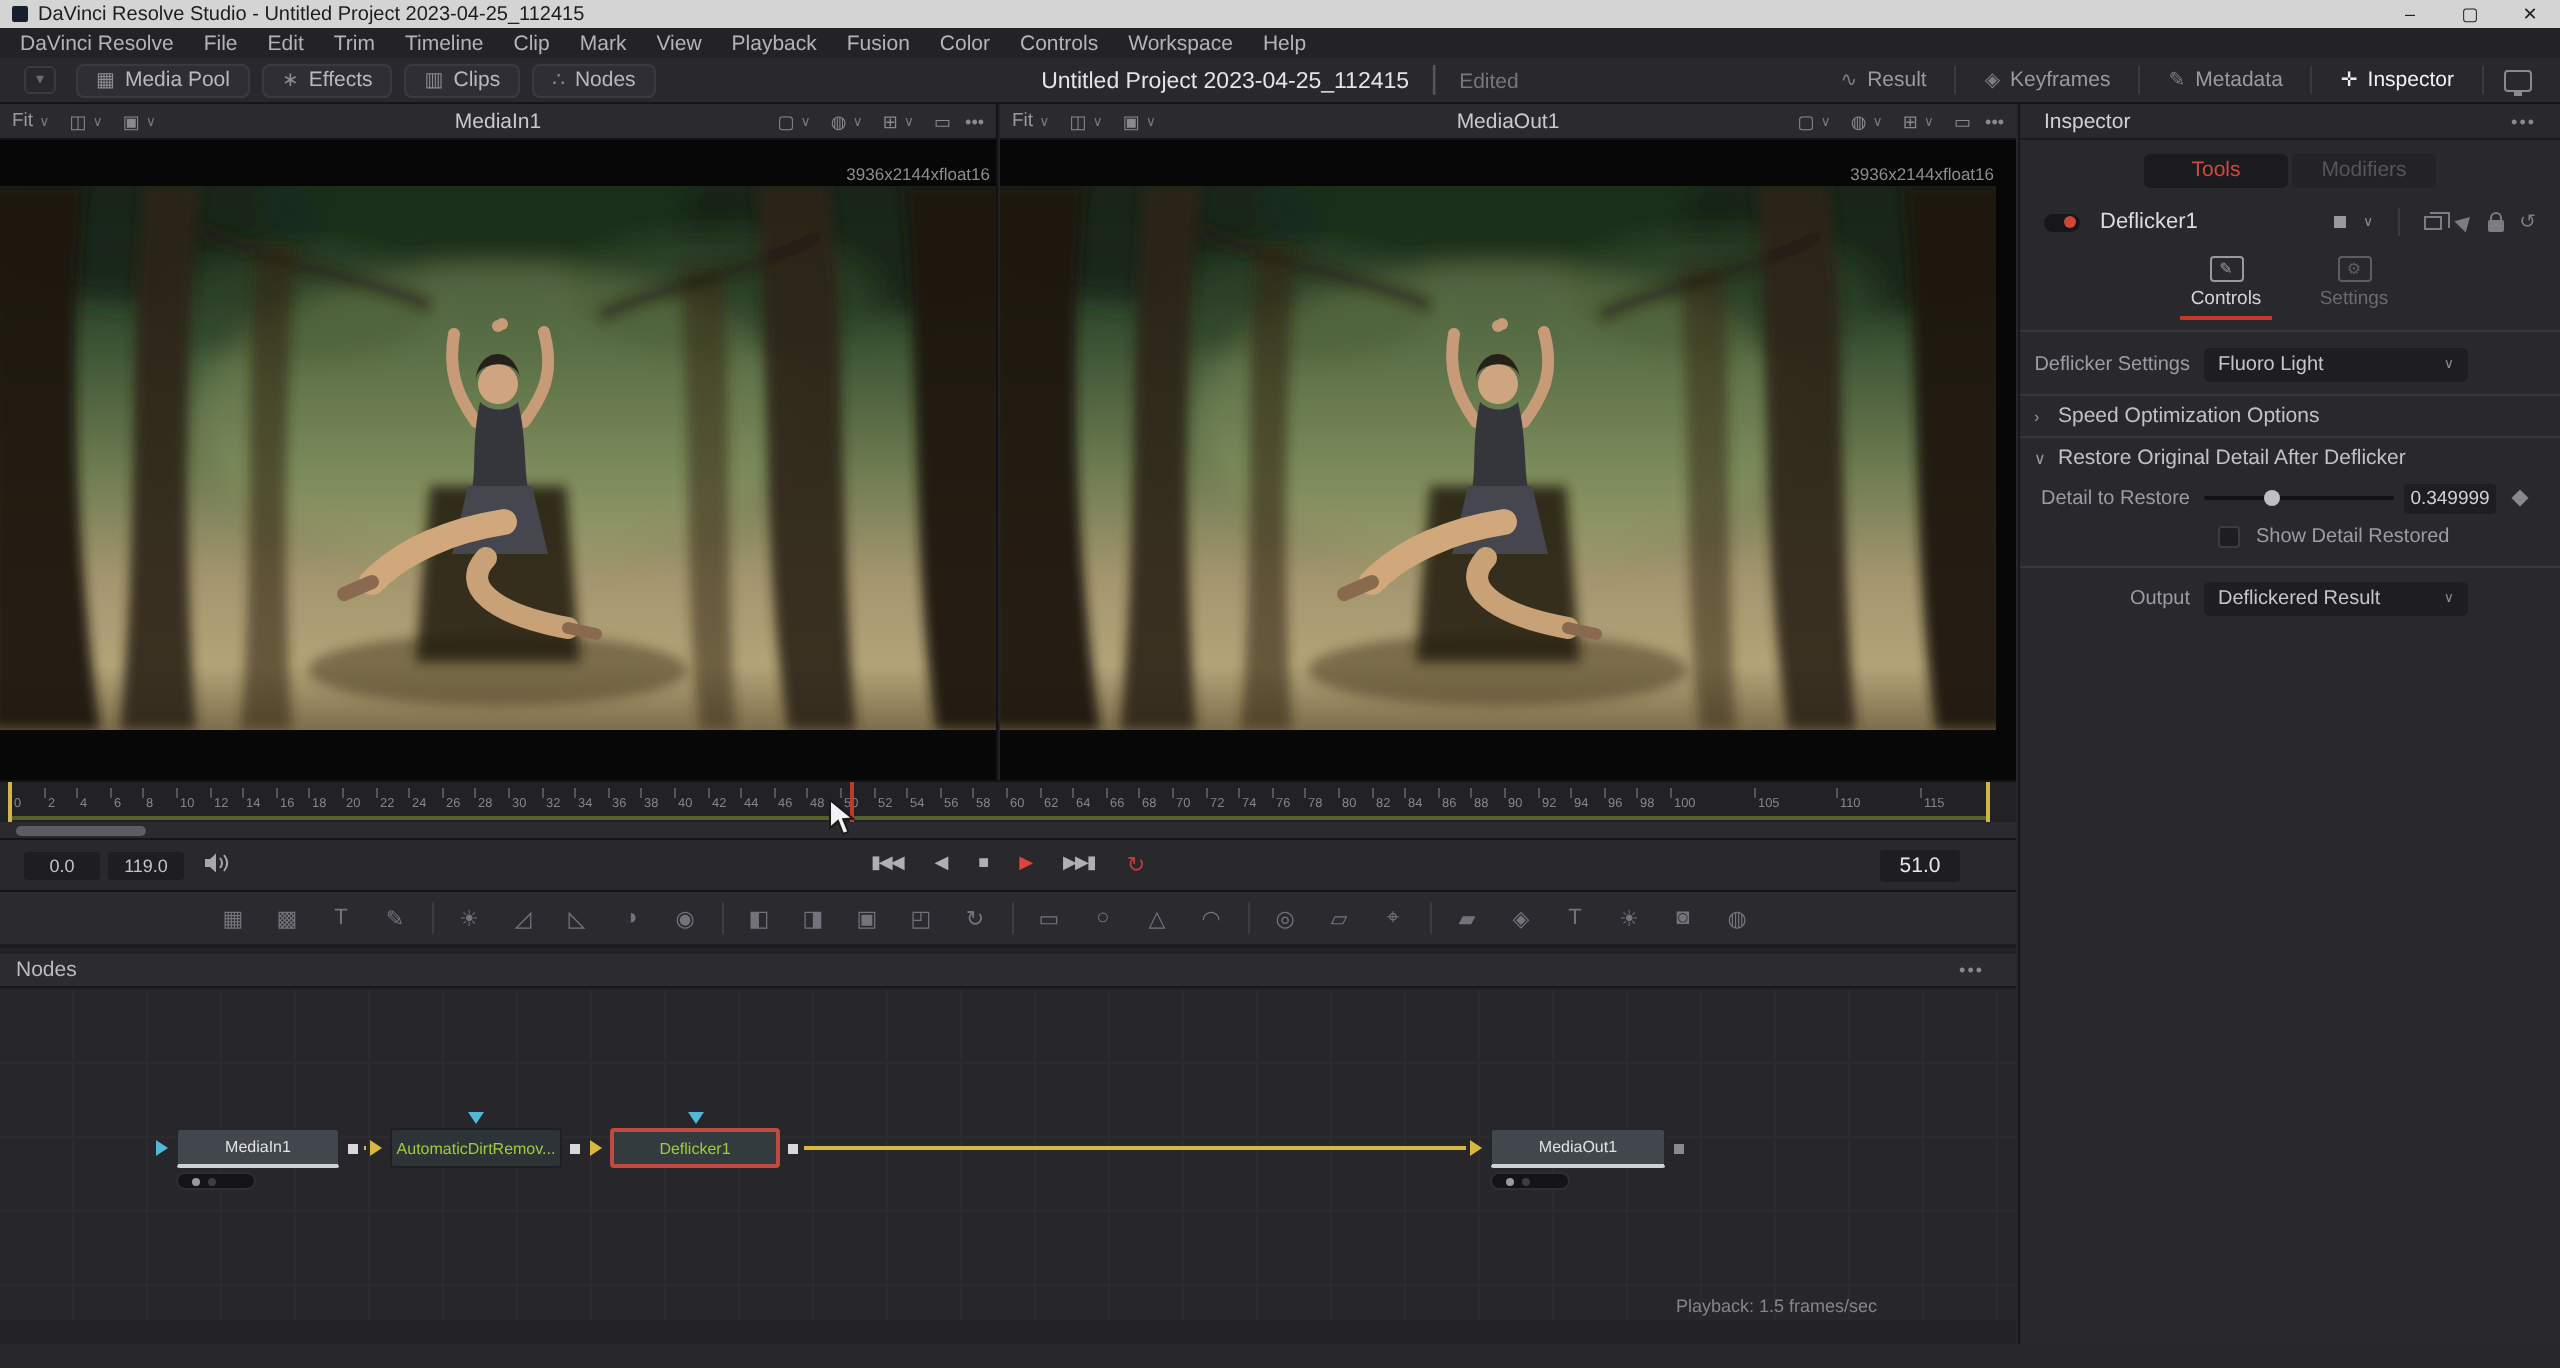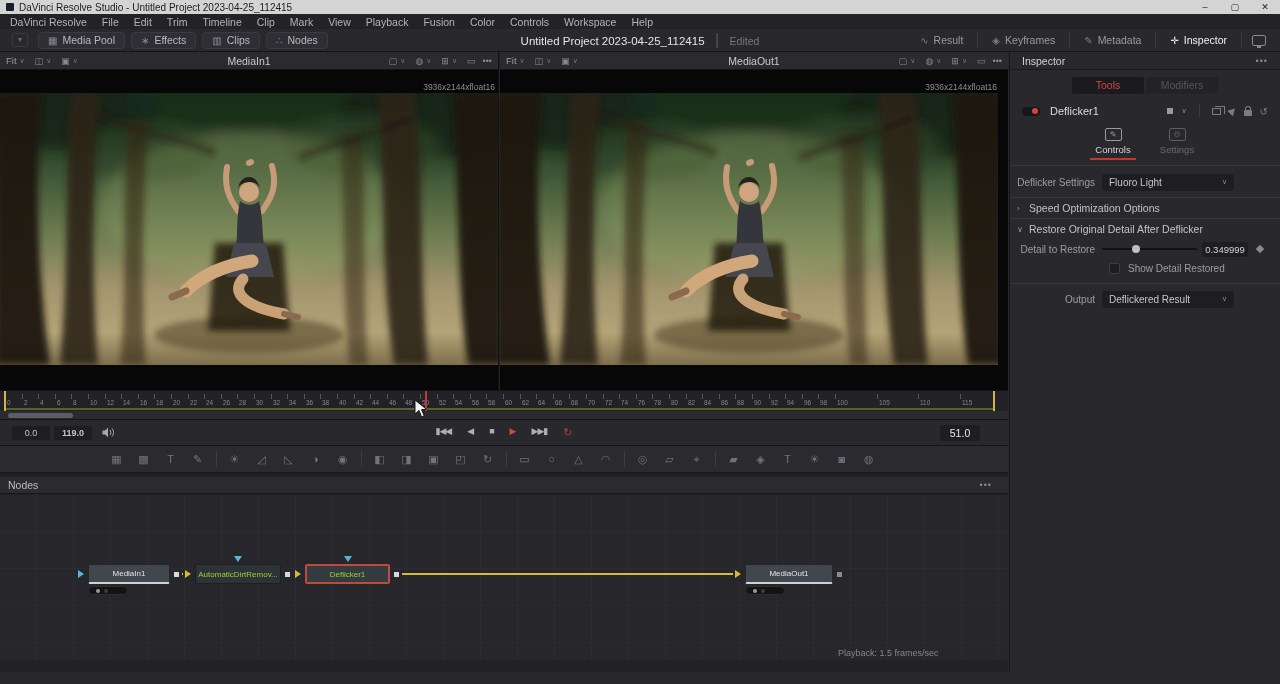--- a/index.html
+++ b/index.html
@@ -71,21 +71,21 @@
   .ruler .inmark,.ruler .outmark { position:absolute; top:0; bottom:0; width:2px; background:#d2b64c; }
   .ruler .playhead { position:absolute; top:0; bottom:0; width:2px; background:#c0392b; }
   .scrollstrip { position:absolute; left:0; top:359px; width:1008px; height:9px; background:#2a2a2f; border-bottom:1px solid #151517; }
   .scrollstrip .handle { position:absolute; left:8px; top:2px; width:65px; height:5px; background:#5c5c62; border-radius:3px; }
 
   
   .transport { position:absolute; left:0; top:368px; width:1008px; height:26px; background:#28282d;
     border-bottom:1px solid #151517; display:flex; align-items:center; }
   .tfield { width:38px; height:14px; background:#1e1e22; border-radius:2px; color:#c4c4c8; font-size:9px;
     text-align:center; line-height:14px; }
-  .tfield.f1 { margin-left:12px; } .tfield.f2 { margin-left:4px;font-weight:bold; }
+  .tfield.f1 { margin-left:12px; } .tfield.f2 { margin-left:4px; }
   .speaker { margin-left:10px; }
   .tbtns { position:absolute; left:0; right:0; display:flex; justify-content:center; gap:16px; }
   .tbtn { color:#b0b0b4; font-size:9px; letter-spacing:-1px; white-space:nowrap; }
   .tbtn.red { color:#e0443a; } .tbtn.redline { color:#b94038; font-size:11px; letter-spacing:0; }
   .curframe { margin-left:auto; margin-right:28px; min-width:40px; height:16px; background:#1e1e22; border-radius:2px;
     color:#e8e8ea; font-size:10.5px; text-align:center; line-height:16px; z-index:2; }
 
   
   .ftoolbar { position:absolute; left:0; top:394px; width:1008px; height:28px; background:#2a2a2f;
     border-bottom:2px solid #1c1c1f; display:flex; align-items:center; padding-left:108px; }

